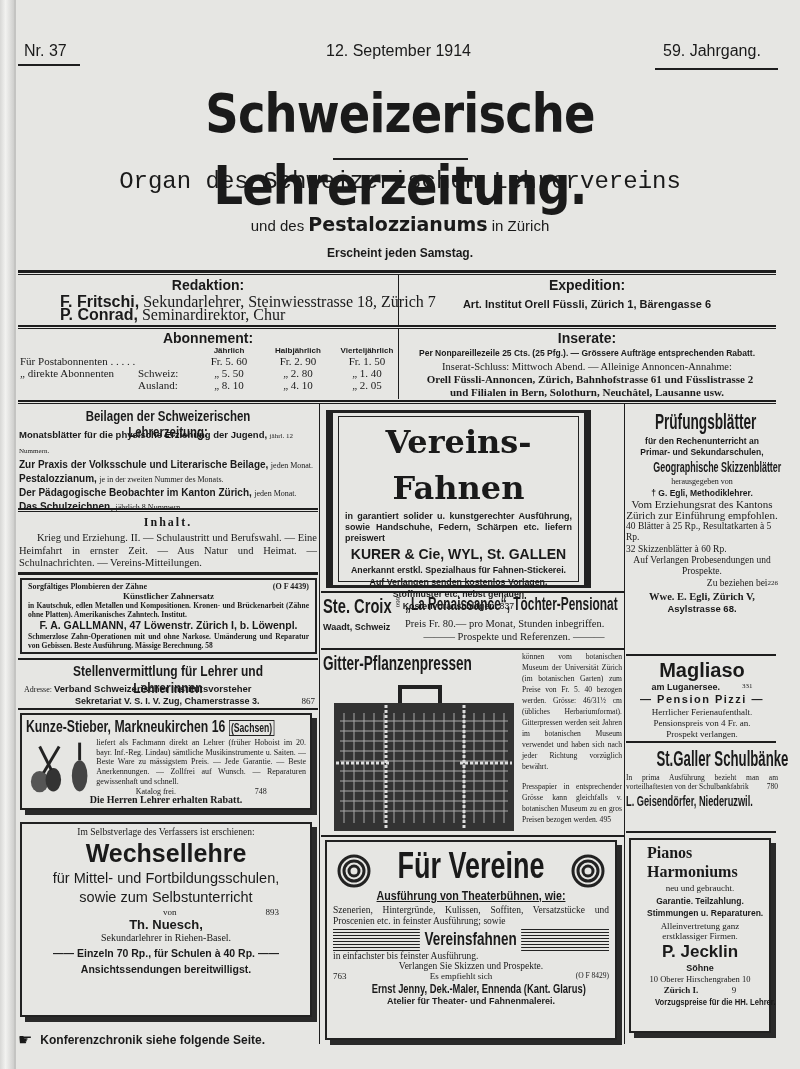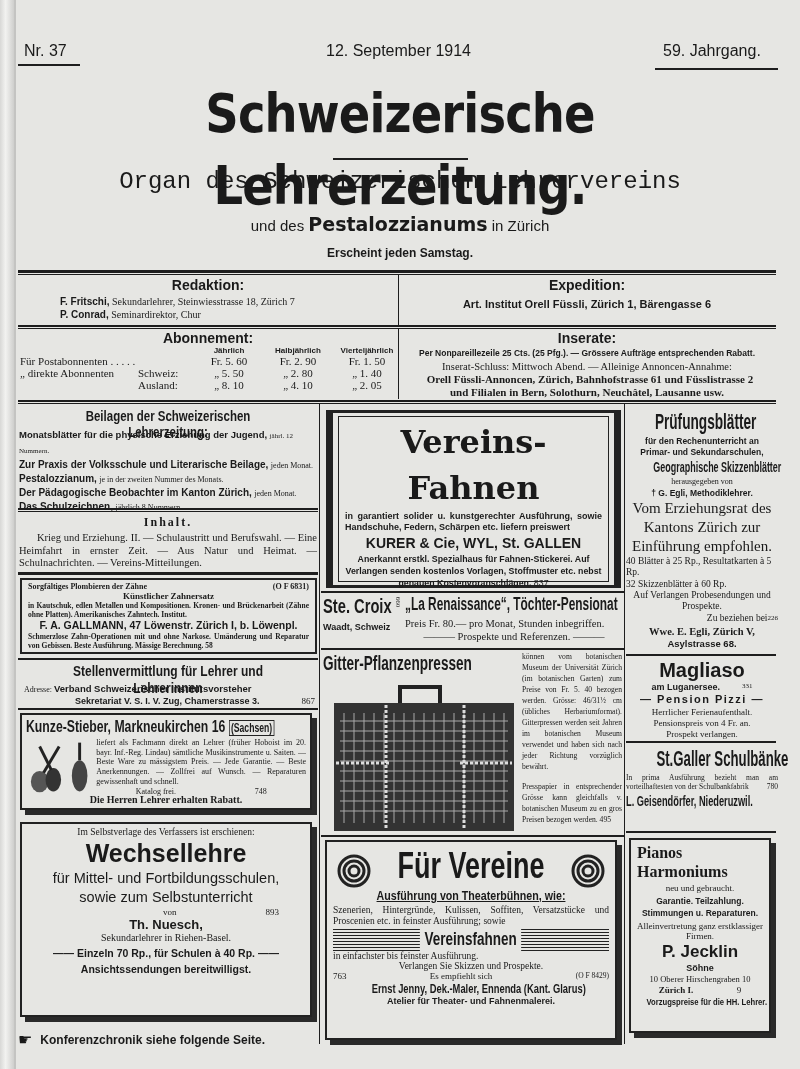--- a/index.html
+++ b/index.html
@@ -38,21 +38,21 @@
   <span style="font-size:19px;font-weight:bold;font-family:'DejaVu Sans',sans-serif">Pestalozzianums</span>
   <span>in Zürich</span>
 </div>
 <div class="abs center b sans" style="left:200px;top:246px;width:400px;font-size:12px">Erscheint jeden Samstag.</div>
 
 <div class="rule" style="left:18px;top:270px;width:758px;height:3px"></div>
 <div class="rule" style="left:18px;top:274px;width:758px;height:1px"></div>
 <div class="rule" style="left:398px;top:275px;width:1px;height:50px"></div>
 
 <div class="abs center b sans" style="left:18px;top:277px;width:380px;font-size:14px">Redaktion:</div>
-<div class="abs" style="left:60px;top:295px;font-size:10px;line-height:13px">
+<div class="abs" style="left:60px;top:295px;font-size:16px;line-height:13px">
   <div><span class="b sans">F. Fritschi,</span> <span>Sekundarlehrer, Steinwiesstrasse 18, Zürich 7</span></div>
   <div><span class="b sans">P. Conrad,</span> <span>Seminardirektor, Chur</span></div>
 </div>
 
 <div class="abs center b sans" style="left:400px;top:277px;width:374px;font-size:14px">Expedition:</div>
 <div class="abs center b sans" style="left:400px;top:298px;width:374px;font-size:11px">Art. Institut Orell Füssli, Zürich 1, Bärengasse 6</div>
 
 <div class="rule" style="left:18px;top:325px;width:758px;height:2px"></div>
 <div class="rule" style="left:18px;top:328px;width:758px;height:1px"></div>
 
@@ -112,21 +112,21 @@
 <div class="rule" style="left:18px;top:508px;width:300px;height:2px"></div>
 <div class="rule" style="left:18px;top:511px;width:300px;height:1px"></div>
 
 <div class="abs center b" style="left:18px;top:515px;width:300px;font-size:12px;letter-spacing:2px">Inhalt.</div>
 <div class="abs" style="left:19px;top:532px;width:298px;font-size:10.5px;line-height:12.5px;text-align:justify;text-indent:18px">Krieg und Erziehung. II. — Schulaustritt und Berufswahl. — Eine Heimfahrt in ernster Zeit. — Aus Natur und Heimat. — Schulnachrichten. — Vereins-Mitteilungen.</div>
 <div class="rule" style="left:18px;top:572px;width:300px;height:3px"></div>
 
 <div class="box" style="left:20px;top:578px;width:297px;height:76px;padding:2px 6px">
   <div style="font-size:8px;display:flex;justify-content:space-between" class="b">
     <span>Sorgfältiges Plombieren der Zähne</span>
-    <span>(O F 6831)</span>
+    <span>(O F 4439)</span>
   </div>
   <div class="center b" style="font-size:9px">Künstlicher Zahnersatz</div>
   <div style="font-size:7.5px;line-height:9px;text-align:justify" class="b">in Kautschuk, edlen Metallen und Kompositionen. Kronen- und Brückenarbeit (Zähne ohne Platten). Amerikanisches Zahntech. Institut.</div>
   <div class="b sans center" style="font-size:10.5px;line-height:13px">F. A. GALLMANN, 47 Löwenstr. Zürich I, b. Löwenpl.</div>
   <div style="font-size:7.5px;line-height:9px;text-align:justify" class="b">
     <span>Schmerzlose Zahn-Operationen mit und ohne Narkose. Umänderung und Reparatur von Gebissen. Beste Ausführung. Mässige Berechnung.</span> <span>58</span>
   </div>
 </div>
 
 <div class="rule" style="left:18px;top:658px;width:300px;height:2px"></div>
@@ -178,21 +178,21 @@
   <div class="center" style="font-size:10px">Sekundarlehrer in Riehen-Basel.</div>
   <div class="center b sans" style="font-size:10.5px;margin-top:4px">—— <span>Einzeln 70 Rp., für Schulen à 40 Rp.</span> ——</div>
   <div class="center b sans" style="font-size:10.5px;margin-top:4px">Ansichtssendungen bereitwilligst.</div>
 </div>
 
 <div class="abs" style="left:18px;top:1030px;width:300px;font-size:12px;display:flex;align-items:center;gap:8px">
   <span style="font-size:16px">☛</span>
   <span class="b sans">Konferenzchronik siehe folgende Seite.</span>
 </div>
 
-<div class="box" style="left:326px;top:410px;width:295px;height:178px;border-width:0">
+<div class="box" style="left:326px;top:410px;width:265px;height:178px;border-width:0">
   <div style="position:absolute;inset:0;border:7px solid #222;border-top-width:3px;border-bottom-width:3px"></div>
   <div style="position:absolute;left:12px;top:6px;right:12px;bottom:6px;border:1px solid #222;padding:2px 6px">
     <div class="center" style="font-family:'DejaVu Serif',serif;font-weight:bold;font-size:32px;line-height:46px">Vereins-Fahnen</div>
     <div style="font-size:9px;line-height:11px;text-align:justify" class="b sans">in garantiert solider u. kunstgerechter Ausführung, sowie Handschuhe, Federn, Schärpen etc. liefern preiswert</div>
     <div class="b sans center" style="font-size:14px;line-height:20px">KURER &amp; Cie, WYL, St. GALLEN</div>
     <div class="b sans center" style="font-size:8.8px;line-height:12px"><span>Anerkannt erstkl. Spezialhaus für Fahnen-Stickerei. Auf Verlangen senden kostenlos Vorlagen, Stoffmuster etc. nebst genauen Kostenvoranschlägen.</span> <span style="font-weight:normal">837</span></div>
   </div>
 </div>
 
 <div class="rule" style="left:321px;top:591px;width:303px;height:2px"></div>
@@ -280,21 +280,21 @@
   <div class="center b sans" style="font-size:9px">Atelier für Theater- und Fahnenmalerei.</div>
 </div>
 
 <div class="abs center" style="left:626px;top:408px;width:152px">
   <div class="b sans" style="font-size:22px;line-height:28px;transform:scaleX(0.62);transform-origin:center;white-space:nowrap">Prüfungsblätter</div>
   <div class="b sans" style="font-size:8.5px;line-height:11px">für den Rechenunterricht an</div>
   <div class="b sans" style="font-size:8.5px;line-height:11px">Primar- und Sekundarschulen,</div>
   <div class="b sans" style="font-size:14px;line-height:19px;transform:scaleX(0.64);transform-origin:center;white-space:nowrap">Geographische Skizzenblätter</div>
   <div style="font-size:8px;line-height:10px">herausgegeben von</div>
   <div class="b sans" style="font-size:8.5px;line-height:12px">† G. Egli, Methodiklehrer.</div>
-  <div style="font-size:15px;line-height:19px">Vom Erziehungsrat des Kantons Zürich zur Einführung empfohlen.</div>
+  <div style="font-size:11px;line-height:11px">Vom Erziehungsrat des Kantons Zürich zur Einführung empfohlen.</div>
   <div style="font-size:9.5px;line-height:11px;text-align:left">40 Blätter à 25 Rp., Resultatkarten à 5 Rp.</div>
   <div style="font-size:9.5px;line-height:12px;text-align:left">32 Skizzenblätter à 60 Rp.</div>
   <div style="font-size:9.5px;line-height:11px">Auf Verlangen Probesendungen und Prospekte.</div>
   <div style="font-size:9.5px;line-height:13px;display:flex;justify-content:flex-end">
       <span>Zu beziehen bei</span>
       <span style="font-size:7px">226</span>
     </div>
   <div class="b" style="font-size:10.5px;line-height:13px">Wwe. E. Egli, Zürich V,</div>
   <div class="b sans" style="font-size:9.5px;line-height:12px">Asylstrasse 68.</div>
 </div>
@@ -313,21 +313,21 @@
 </div>
 <div class="rule" style="left:626px;top:741px;width:150px;height:2px"></div>
 
 <div class="abs" style="left:626px;top:744px;width:152px">
   <div class="b sans center" style="font-size:22px;line-height:30px;transform:scaleX(0.6);transform-origin:center;white-space:nowrap">St.Galler Schulbänke</div>
   <div style="font-size:7.5px;line-height:8.5px;text-align:justify"><span>In prima Ausführung bezieht man am vorteilhaftesten von der Schulbankfabrik</span> <span style="float:right">780</span></div>
   <div class="b sans" style="font-size:14px;line-height:20px;transform:scaleX(0.66);transform-origin:left;white-space:nowrap">L. Geisendörfer, Niederuzwil.</div>
 </div>
 <div class="rule" style="left:626px;top:831px;width:150px;height:2px"></div>
 
-<div class="box shadowR" style="left:629px;top:838px;width:142px;height:195px;padding:4px 6px">
+<div class="box shadowR" style="left:629px;top:838px;width:142px;height:195px;padding:4px 16px">
   <div class="b" style="font-size:16px;line-height:18px">Pianos</div>
   <div class="b" style="font-size:16px;line-height:20px">Harmoniums</div>
   <div class="center" style="font-size:9px;line-height:13px">neu und gebraucht.</div>
   <div class="center b sans" style="font-size:8.5px;line-height:12px">Garantie. Teilzahlung.</div>
   <div class="center b sans" style="font-size:8.5px;line-height:12px;white-space:nowrap">Stimmungen u. Reparaturen.</div>
   <div class="center" style="font-size:9px;line-height:10px;margin-top:2px">Alleinvertretung ganz erstklassiger Firmen.</div>
   <div class="center b sans" style="font-size:17px;line-height:22px">P. Jecklin</div>
   <div class="center b sans" style="font-size:9px">Söhne</div>
   <div class="center" style="font-size:8.5px;line-height:12px;white-space:nowrap">10 Oberer Hirschengraben 10</div>
   <div style="font-size:9px;display:flex;justify-content:space-around;font-weight:bold">

